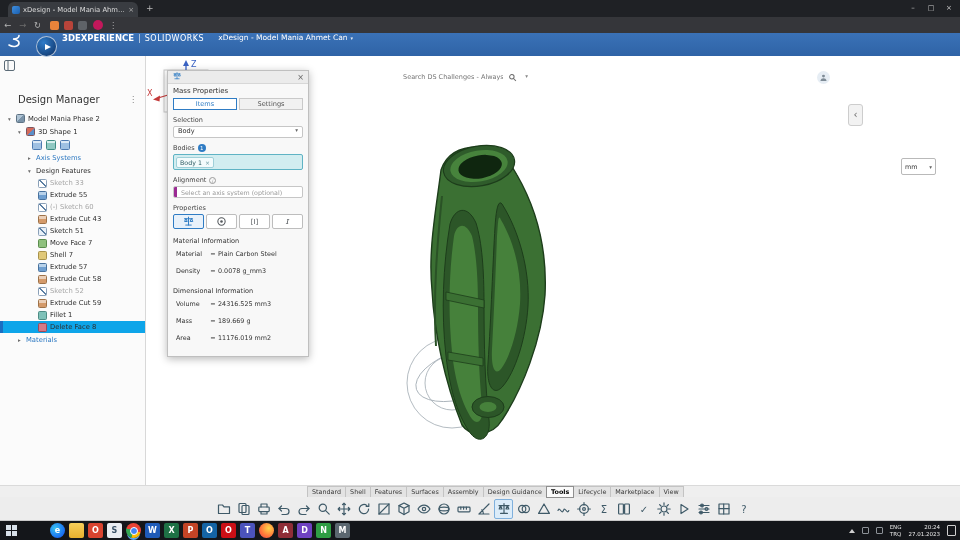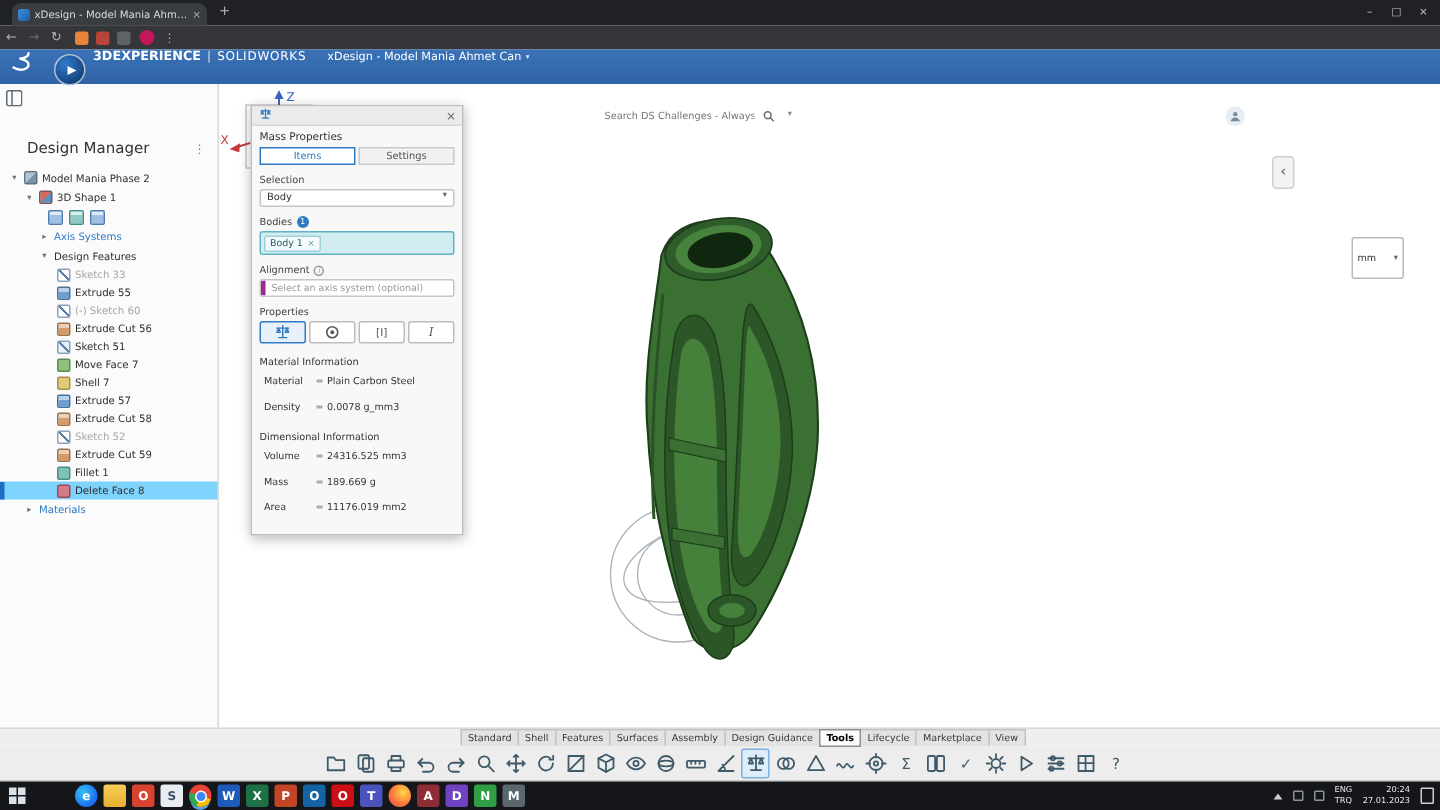--- a/index.html
+++ b/index.html
@@ -63,21 +63,21 @@
   .tree{position:absolute;left:0;top:56px;width:100%}
   .trow{display:flex;align-items:center;gap:3px;height:13px;white-space:nowrap}
   .trow .caret{width:7px;text-align:center;color:#707070;font-size:5.5px;flex:none}
   .tlabel{font-size:6.8px;color:#2f2f2f;overflow:hidden;text-overflow:ellipsis}
   .lvl0{padding-left:6px}.lvl0 .tlabel{font-weight:400}
   .lvl1{padding-left:16px}
   .iconsrow{padding-left:32px;gap:4px}
   .lvl2{padding-left:26px}
   .linkish .tlabel{color:#2e79c2}
   .trow.feat{padding-left:38px;height:12px}
-  .trow.selected{background:#7dd3fc;box-shadow:inset 3px 0 0 #1b6ec2}
+  .trow.selected{background:#0ea5e9;box-shadow:inset 3px 0 0 #1b6ec2}
   .trow.muted .tlabel{color:#a6a6a6}
   .ficon{width:9px;height:9px;border-radius:1.5px;flex:none;border:1px solid #5d7284;background:#9fb6c9}
   .ficon.root{background:linear-gradient(135deg,#aec3d4 50%,#7a93a8 50%)}
   .ficon.shape{background:linear-gradient(135deg,#d46a5a 50%,#5b8fc9 50%);border-color:#7a5560}
   .ficon.sketch,.ficon.sketch-solid{background:#fff;border-color:#8aa0b8;background-image:linear-gradient(45deg,transparent 44%,#5b7fa3 44%,#5b7fa3 58%,transparent 58%)}
   .ficon.sketch-solid{background-color:#e8f0f8}
   .ficon.extrude{background:linear-gradient(#b8d2ea 40%,#6f9fd0 40%);border-color:#48729e}
   .ficon.cut{background:linear-gradient(#eacfb8 40%,#d49a6a 40%);border-color:#9e7248}
   .ficon.moveface{background:#8fc17e;border-color:#5a8c4d}
   .ficon.shell{background:#e0c878;border-color:#a8924a}
@@ -118,21 +118,21 @@
   .inforow{display:flex;align-items:center;height:17px;font-size:6.4px;color:#333;padding-left:3px}
   .inforow .il{width:32px}
   .inforow .ie{width:10px;text-align:center;color:#666}
   .inforow .iv{flex:1}
 
   
   #viewport{position:absolute;left:146px;top:56px;width:814px;height:429px;background:#fff}
   #viewport svg{position:absolute;left:0;top:0;pointer-events:none}
   .backbtn{position:absolute;left:702px;top:48px;width:15px;height:22px;background:#f2f2f2;border:1px solid #cdcdcd;border-radius:3px;color:#666;font-size:10px;line-height:20px;text-align:center}
   #triad{position:absolute;left:733px;top:24px;width:80px;height:84px}
-  .mmselect{position:absolute;left:755px;top:102px;width:35px;height:28px;background:#fff;border:1px solid #b9b9b9;border-radius:2px;display:flex;align-items:center;padding:0 3px;font-size:6.4px;color:#333}
+  .mmselect{position:absolute;left:755px;top:102px;width:35px;height:17px;background:#fff;border:1px solid #b9b9b9;border-radius:2px;display:flex;align-items:center;padding:0 3px;font-size:6.4px;color:#333}
   .mmselect span:first-child{flex:1}
 
   
   #ribbon{position:absolute;left:0;top:485px;width:960px;height:12px;background:#efefef;border-top:1px solid #dadada}
   #ribbon-tabs{position:absolute;left:308px;top:0;display:flex}
   .rtab{font-size:6.4px;line-height:10px;padding:0 4px;background:#e3e3e3;border:1px solid #c3c3c3;color:#3a3a3a;margin-left:-1px;white-space:nowrap}
   .rtab.active{background:#fbfbfb;border-color:#8f8f8f;color:#000;font-weight:bold;position:relative;z-index:2}
 
   
   #toolbar{position:absolute;left:0;top:497px;width:960px;height:24px;background:#ededed;border-bottom:1px solid #c9c9c9}
@@ -318,21 +318,21 @@
         <div class="trow feat">
           <span class="ficon extrude"></span>
           <span class="tlabel">Extrude 55</span>
         </div>
         <div class="trow feat muted">
           <span class="ficon sketch"></span>
           <span class="tlabel">(-) Sketch 60</span>
         </div>
         <div class="trow feat">
           <span class="ficon cut"></span>
-          <span class="tlabel">Extrude Cut 56</span>
+          <span class="tlabel">Extrude Cut 43</span>
         </div>
         <div class="trow feat">
           <span class="ficon sketch-solid"></span>
           <span class="tlabel">Sketch 51</span>
         </div>
         <div class="trow feat">
           <span class="ficon moveface"></span>
           <span class="tlabel">Move Face 7</span>
         </div>
         <div class="trow feat">

